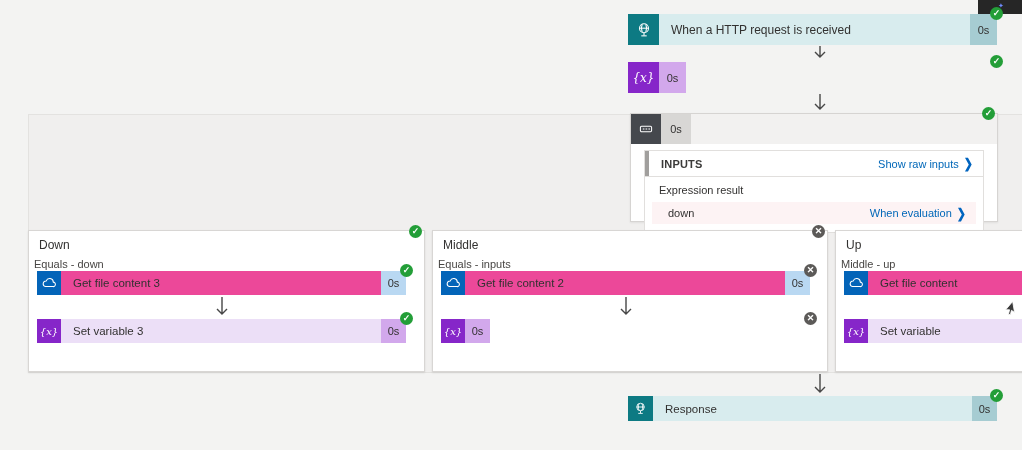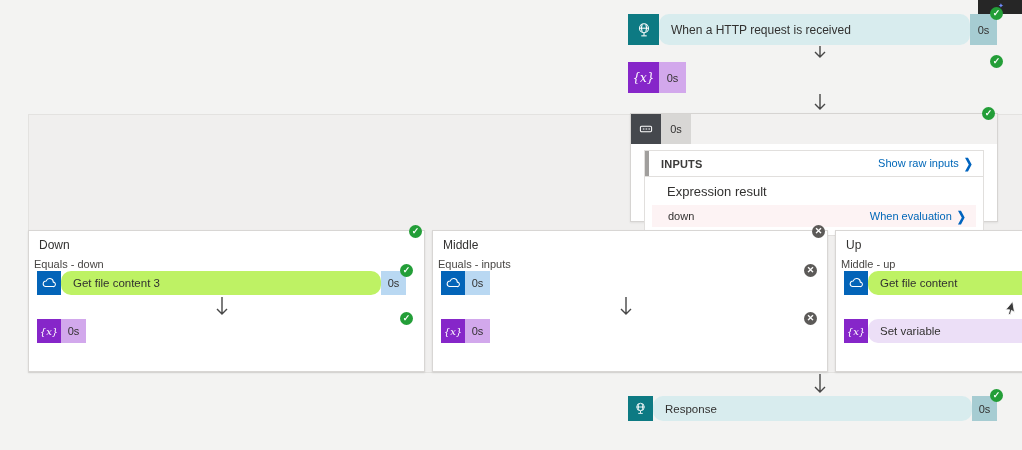--- a/index.html
+++ b/index.html
@@ -10,39 +10,39 @@
   }
   .abs { position:absolute; }
 
   
   .scope { left:28px; top:114px; width:994px; height:259px;
            background:#f0efee; border:1px solid #e3e2e0; border-right:none; }
 
   
   .op { display:flex; align-items:stretch; }
   .op .icon-tile { flex:0 0 auto; display:flex; align-items:center; justify-content:center; color:#fff; }
-  .op .body { flex:1 1 auto; display:flex; align-items:center; padding-left:12px; overflow:hidden; white-space:nowrap;border-radius:10px; }
+  .op .body { flex:1 1 auto; display:flex; align-items:center; padding-left:12px; overflow:hidden; white-space:nowrap; }
   .op .badge { flex:0 0 auto; display:flex; align-items:center; justify-content:center; font-size:11px; color:#323130; }
 
   .op.size-lg { height:31px; font-size:12px; }
   .op.size-lg .icon-tile { width:31px; }
   .op.size-lg .badge { width:27px; }
   .op.size-sm { height:24px; font-size:11.5px; }
   .op.size-sm .icon-tile { width:24px; }
   .op.size-sm .badge { width:25px; }
 
   
   .teal  .icon-tile { background:#0d7a83; }
   .teal  .body      { background:#d8ecee; }
   .teal  .badge     { background:#a6ccd2; }
   .purple .icon-tile{ background:#8626c9; }
   .purple .body     { background:#ecdff7; }
   .purple .badge    { background:#d2a8ec; }
   .blue  .icon-tile { background:#0364b8; }
-  .blue  .body      { background:#bef264; }
+  .blue  .body      { background:#ec4899; }
   .blue  .badge     { background:#b9d8f2; }
 
   .vbrace { font-style:italic; font-family:"DejaVu Serif", serif; font-size:12px; }
   .size-sm .vbrace { font-size:10px; }
 
   
   .dot { position:absolute; width:13px; height:13px; border-radius:50%;
          display:flex; align-items:center; justify-content:center;
          color:#fff; font-size:9px; line-height:1; font-weight:bold; z-index:5; }
   .dot.ok   { background:#239e38; }
@@ -53,25 +53,25 @@
                  background:#fff; border:1px solid #d6d4d2; box-shadow:0 1px 2px rgba(0,0,0,.07); }
   .switch-header { height:30px; display:flex; align-items:stretch; background:#f2f1f0; }
   .switch-header .icon-tile { width:30px; background:#45484d; display:flex; align-items:center; justify-content:center; }
   .switch-header .title { flex:1; display:flex; align-items:center; padding-left:12px; font-size:12px; }
   .switch-header .badge { width:30px; background:#d8d7d5; display:flex; align-items:center; justify-content:center; font-size:11px; }
   .switch-body { padding:6px 13px 0 13px; }
   .inputs-box { position:relative; height:27px; border:1px solid #e1dfdd; background:#fff;
                 display:flex; align-items:center; padding:0 10px 0 16px; }
   .inputs-box::before { content:""; position:absolute; left:0; top:0; bottom:0; width:4px; background:#a19f9d; }
   .inputs-label { font-size:11px; font-weight:bold; color:#3b3a39; letter-spacing:.2px; }
-  .link { margin-left:auto; display:flex; align-items:flex-start; gap:5px;
+  .link { margin-left:auto; display:flex; align-items:center; gap:5px;
           color:#0067b8; font-size:11px; cursor:pointer; }
   .chev { color:#0064bf; font-size:11px; font-weight:bold; transform:scaleY(1.2); }
   .expr-box { border:1px solid #e1dfdd; border-top:none; padding:7px 7px 8px 7px; background:#fff; }
-  .expr-label { font-size:13px; margin:0 0 6px 15px; color:#323130; }
+  .expr-label { font-size:11px; margin:0 0 6px 7px; color:#323130; }
   .expr-row { background:#fdf3f4; height:22px; display:flex; align-items:center;
               padding:0 10px 0 16px; font-size:11px; }
 
   
   .case { top:230px; height:142px; background:#fff; border:1px solid #d8d6d4;
           box-shadow:0 1px 2px rgba(0,0,0,.09); }
   .case .title { position:absolute; top:7px; left:10px; font-size:12px; }
   .case .sub   { position:absolute; top:27px; left:5px; font-size:11px; color:#484644; }
   .case .row1  { position:absolute; top:40px; left:8px; width:369px; }
   .case .row2  { position:absolute; top:88px; left:8px; width:369px; }
@@ -178,35 +178,37 @@
       <div class="badge">0s</div>
       <div class="dot ok" style="right:-7px; top:-7px;">✓</div>
     </div>
     <div class="abs arrow" style="left:186px; top:66px;">
       <svg width="14" height="20" viewBox="0 0 14 20">
           <path d="M7 0 V16 M2 12 L7 17 L12 12" fill="none" stroke="#474747" stroke-width="1.4"></path>
         </svg>
     </div>
     <div class="row2 op size-sm purple">
       <div class="icon-tile vbrace">{x}</div>
+      <div class="body">Set variable 3</div>
       <div class="badge">0s</div>
       <div class="dot ok" style="right:-7px; top:-7px;">✓</div>
     </div>
   </div>
 
   <div class="abs case" style="left:432px; width:396px;">
     <div class="dot skip" style="right:2px; top:-6px;">✕</div>
     <div class="title">Middle</div>
     <div class="sub">Equals - inputs</div>
     <div class="row1 op size-sm blue">
       <div class="icon-tile">
         <svg width="16" height="12" viewBox="0 0 20 14" fill="none" stroke="#fff" stroke-width="1.3">
           <path d="M5.5 11.5 h9.5 a2.8 2.8 0 0 0 .4-5.6 A4.6 4.6 0 0 0 6.5 4.4 A3.6 3.6 0 0 0 5.5 11.5 Z"></path>
         </svg>
       </div>
+      <div class="body">Get file content 2</div>
       <div class="badge">0s</div>
       <div class="dot skip" style="right:-7px; top:-7px;">✕</div>
     </div>
     <div class="abs arrow" style="left:186px; top:66px;">
       <svg width="14" height="20" viewBox="0 0 14 20">
           <path d="M7 0 V16 M2 12 L7 17 L12 12" fill="none" stroke="#474747" stroke-width="1.4"></path>
         </svg>
     </div>
     <div class="row2 op size-sm purple">
       <div class="icon-tile vbrace">{x}</div>

